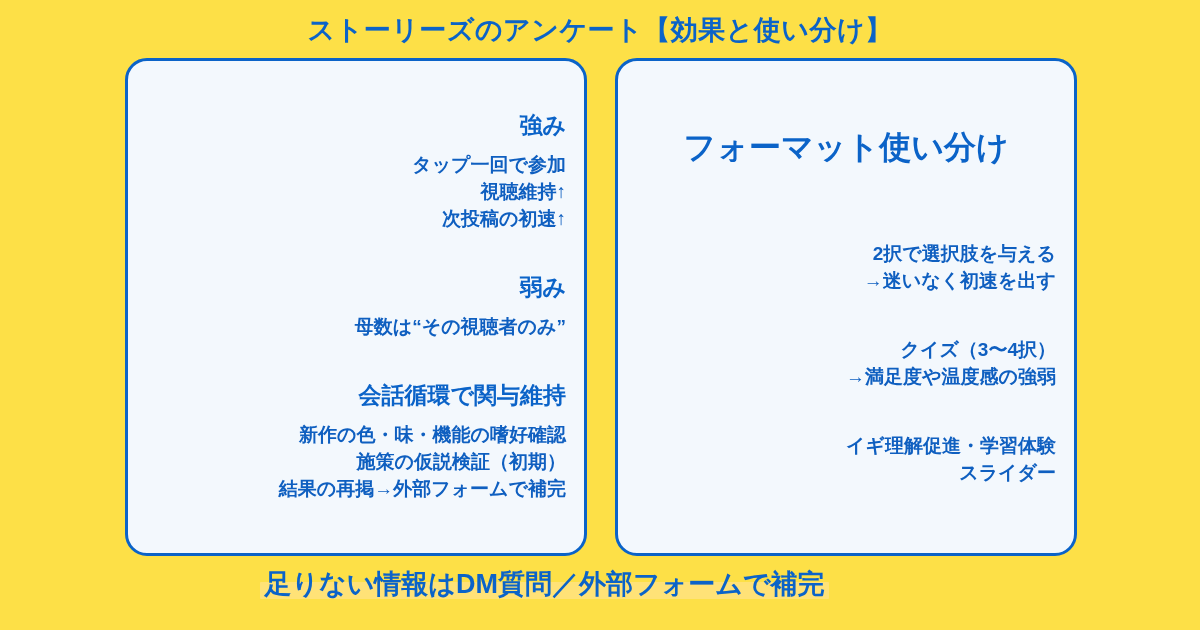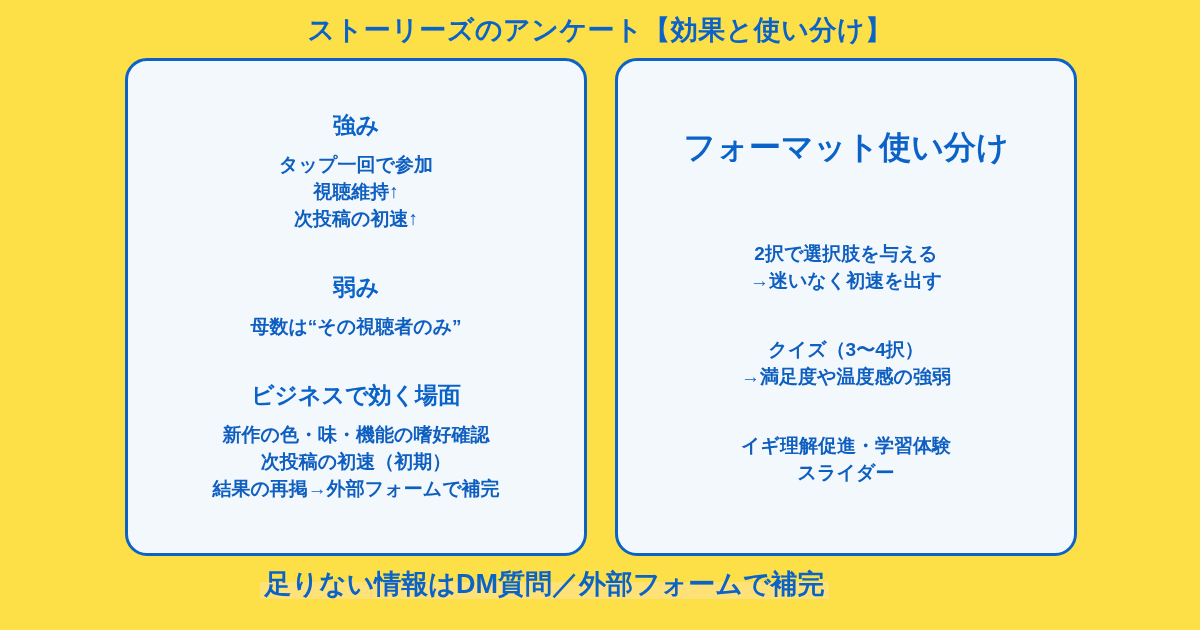--- a/index.html
+++ b/index.html
@@ -65,21 +65,21 @@
     padding: 30px 18px;
     display: flex;
     flex-direction: column;
   }
   .panel-inner.centered {
     justify-content: center;
   }
 
   
   .block {
-    text-align: center;
+    text-align: right;
   }
   .block + .block {
     margin-top: 40px;
   }
   .block-heading {
     font-size: 23px;
     font-weight: bold;
     color: #0b63c8;
     line-height: 1.25;
     margin-bottom: 12px;
@@ -162,24 +162,24 @@
         </div>
 
         <div class="block">
           <div class="block-heading">弱み</div>
           <div class="block-lines">
             <div class="block-line">母数は“その視聴者のみ”</div>
           </div>
         </div>
 
         <div class="block">
-          <div class="block-heading">ビジネスで効く場面</div>
+          <div class="block-heading">会話循環で関与維持</div>
           <div class="block-lines">
             <div class="block-line">新作の色・味・機能の嗜好確認</div>
-            <div class="block-line">次投稿の初速（初期）</div>
+            <div class="block-line">施策の仮説検証（初期）</div>
             <div class="block-line">結果の再掲→外部フォームで補完</div>
           </div>
         </div>
 
       </div>
     </div>
 
     <div class="panel panel-right">
       <div class="panel-inner centered">
 

